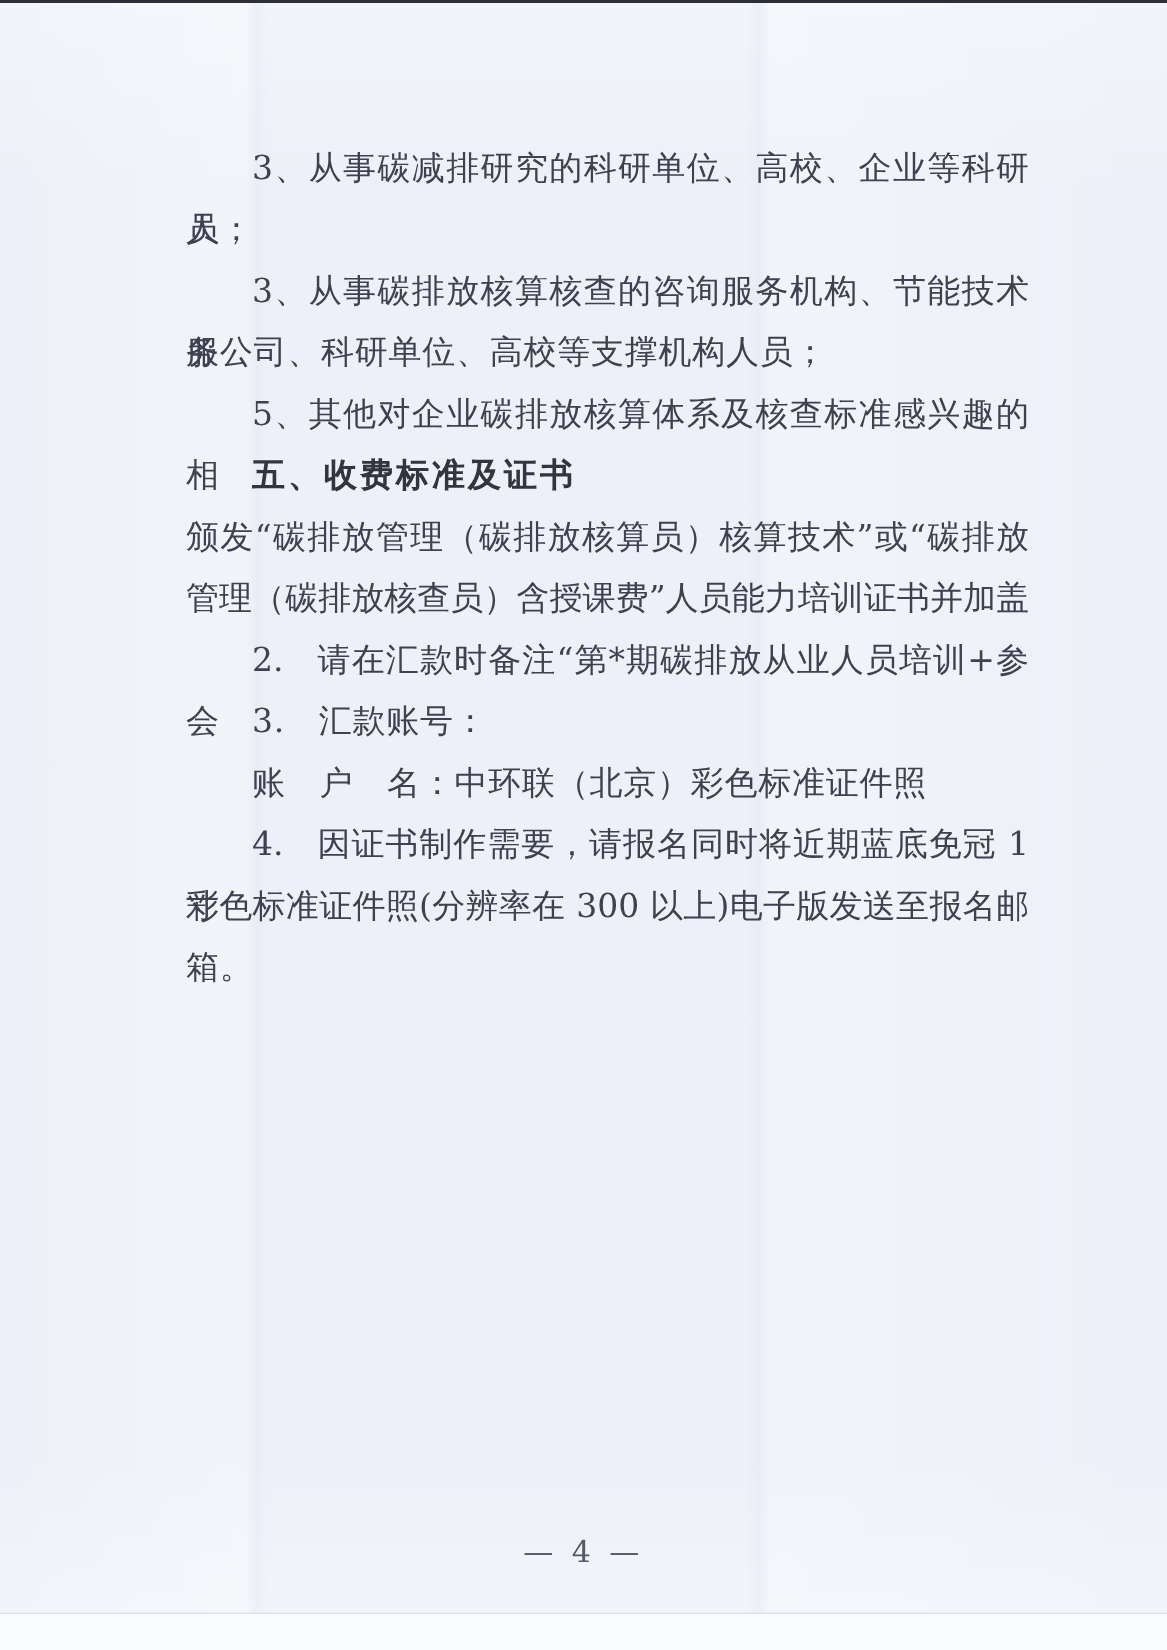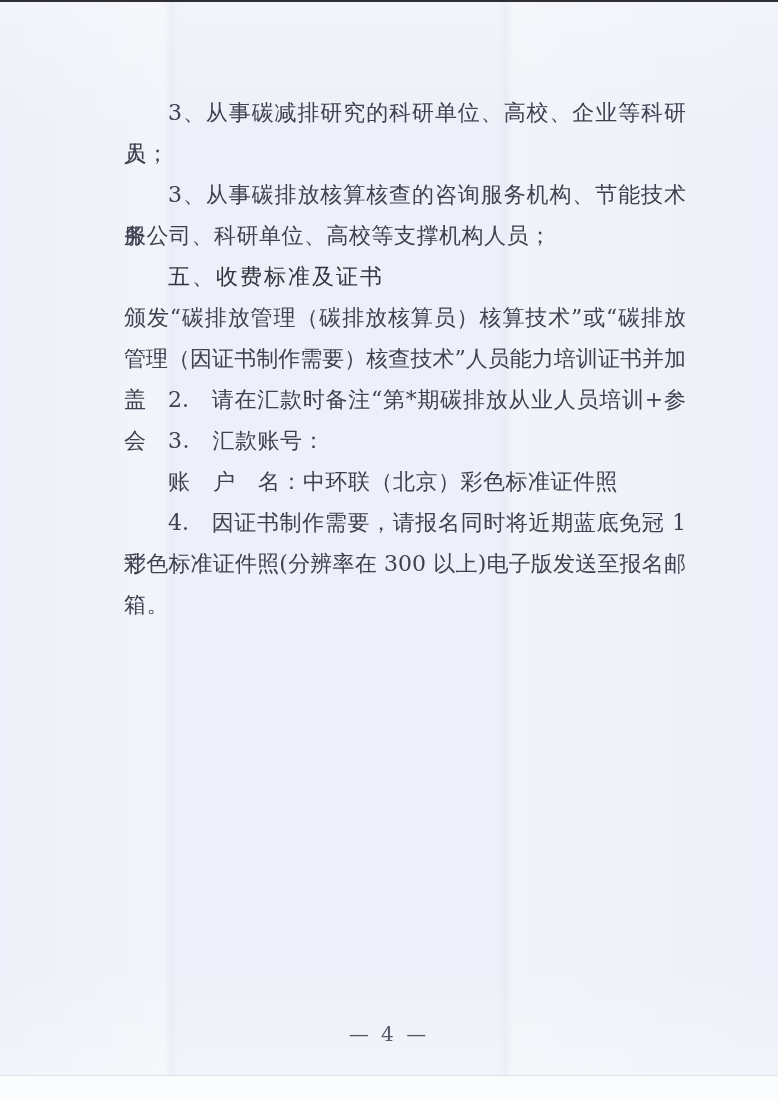--- a/index.html
+++ b/index.html
@@ -67,21 +67,21 @@
     text-align: left;
   }
   .ln.jst {
     white-space: normal;
     text-align: justify;
     text-align-last: justify;
     letter-spacing: 0;
   }
   .ln.ind { text-indent: 44px; }
   .ln.hd {
-    font-weight: normal;
+    font-weight: bold;
     color: var(--heading-ink);
     letter-spacing: 2px;
   }
   .page-footer {
     position: absolute;
     left: 0; top: 1014px;
     width: 100%; height: 41px;
     line-height: 41px;
     text-align: center;
     font-size: 20px;
@@ -94,23 +94,24 @@
 
 <div class="scan-page">
   <div class="scan-texture"></div>
   <div class="scan-edge-top"></div>
 
   <div class="doc-body">
     <div class="ln jst ind">3、从事碳减排研究的科研单位、高校、企业等科研人</div>
     <div class="ln">员；</div>
     <div class="ln jst ind">3、从事碳排放核算核查的咨询服务机构、节能技术服</div>
     <div class="ln">务公司、科研单位、高校等支撑机构人员；</div>
+    <div class="ln jst ind">5、其他对企业碳排放核算体系及核查标准感兴趣的相</div>
     <div class="ln ind hd">五、收费标准及证书</div>
     <div class="ln jst">颁发“碳排放管理（碳排放核算员）核算技术”或“碳排放</div>
-    <div class="ln jst">管理（因证书制作需要）核查技术”人员能力培训证书并加盖</div>
+    <div class="ln jst">管理（碳排放核查员）含授课费”人员能力培训证书并加盖</div>
     <div class="ln jst ind">2. 请在汇款时备注“第*期碳排放从业人员培训+参会</div>
     <div class="ln ind">3. 汇款账号：</div>
     <div class="ln ind">账　户　名：中环联（北京）彩色标准证件照</div>
     <div class="ln jst ind">4. 因证书制作需要，请报名同时将近期蓝底免冠 1 寸</div>
     <div class="ln jst">彩色标准证件照(分辨率在 300 以上)电子版发送至报名邮</div>
     <div class="ln">箱。</div>
   </div>
 
   <div class="page-footer">— 4 —</div>
 

